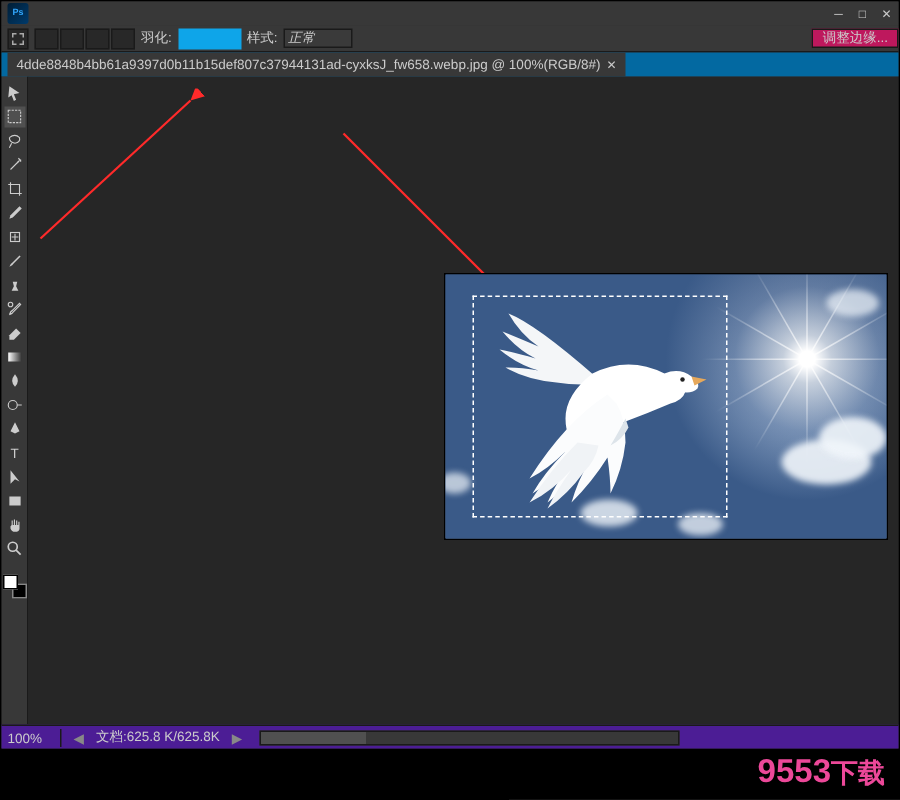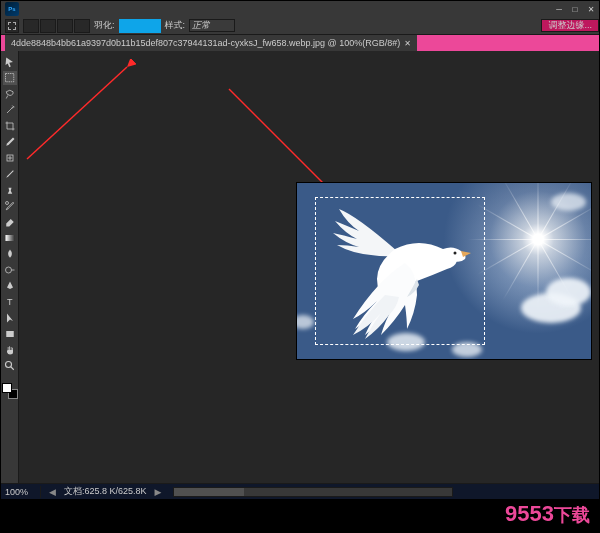--- a/index.html
+++ b/index.html
@@ -18,21 +18,21 @@
     .optionsbar { height: 18px; background: #383838; display: flex; align-items: center; padding-left: 4px; border-bottom: 1px solid #1a1a1a; gap: 4px; }
     .opt-icon { width: 14px; height: 14px; background: #282828; border: 1px solid #1a1a1a; display: flex; align-items: center; justify-content: center; }
     .marquee-icon { width: 8px; height: 8px; border: 1px dashed #aaa; }
     .opt-group { display: flex; gap: 1px; }
     .opt-btn { width: 16px; height: 14px; background: #282828; border: 1px solid #1a1a1a; }
     .opt-text { font-size: 9px; color: #ccc; }
     .opt-input { width: 42px; height: 13px; background: #3a3a3a; border: 7px solid #0ea5e9; color: #ccc; font-size: 9px; padding: 0 2px; }
     .opt-select { width: 46px; height: 13px; background: #3a3a3a; border: 1px solid #1a1a1a; color: #ccc; font-size: 9px; padding: 0 2px; display: flex; align-items: center; font-style: italic; }
     .opt-button { height: 13px; background: #be185d; border: 1px solid #1a1a1a; color: #ccc; font-size: 9px; padding: 0 6px; display: flex; align-items: center; }
     
-    .tabsbar { height: 16px; background: #ec4899; display: flex; align-items: center; padding-left: 4px; }
+    .tabsbar { height: 16px; background: #0369a1; display: flex; align-items: center; padding-left: 4px; }
     .tab { height: 16px; background: #383838; padding: 0 6px; font-size: 9px; display: flex; align-items: center; color: #ccc; max-width: 500px; }
     .tab-close { margin-left: 4px; font-size: 8px; }
     
     .main { flex: 1; display: flex; overflow: hidden; }
     
     .toolbar { width: 18px; background: #383838; display: flex; flex-direction: column; align-items: center; padding-top: 4px; gap: 2px; border-right: 1px solid #1a1a1a; }
     .tool { width: 14px; height: 14px; display: flex; align-items: center; justify-content: center; color: #ccc; position: relative; }
     .tool.active { background: #505050; }
     .tool svg { width: 12px; height: 12px; }
     .color-swatches { margin-top: 8px; position: relative; width: 16px; height: 16px; }
@@ -52,21 +52,21 @@
     .cloud3 { left: 90px; bottom: 8px; width: 38px; height: 18px; opacity: 0.8; }
     .cloud4 { left: 155px; bottom: 2px; width: 30px; height: 15px; opacity: 0.75; }
     .cloud5 { left: -5px; bottom: 30px; width: 22px; height: 14px; opacity: 0.7; }
     
     .dove { position: absolute; left: 30px; top: 18px; width: 160px; height: 140px; }
     
     .selection { position: absolute; left: 18px; top: 14px; width: 170px; height: 148px; border: 1px dashed #fff; background: transparent; }
     
     .arrow { position: absolute; pointer-events: none; }
     
-    .statusbar { height: 16px; background: #0f172a; display: flex; align-items: center; padding-left: 4px; gap: 8px; border-top: 1px solid #1a1a1a; }
+    .statusbar { height: 16px; background: #4c1d95; display: flex; align-items: center; padding-left: 4px; gap: 8px; border-top: 1px solid #1a1a1a; }
     .zoom { font-size: 9px; padding-right: 4px; }
     .vsep { width: 1px; height: 12px; background: #1a1a1a; }
     .docinfo { font-size: 9px; }
     .arrow-icon { font-size: 9px; color: #888; }
     .scrollbar-h { margin-left: 4px; width: 280px; height: 10px; background: #383838; border: 1px solid #1a1a1a; position: relative; }
     .scroll-thumb { position: absolute; left: 0; top: 0; width: 70px; height: 100%; background: #505050; }
     
     .watermark { position: absolute; right: 10px; bottom: 6px; color: #ec4899; font-size: 22px; font-weight: bold; font-family: Arial; letter-spacing: 0px; }
     .watermark .cn { font-size: 18px; }
   </style>

